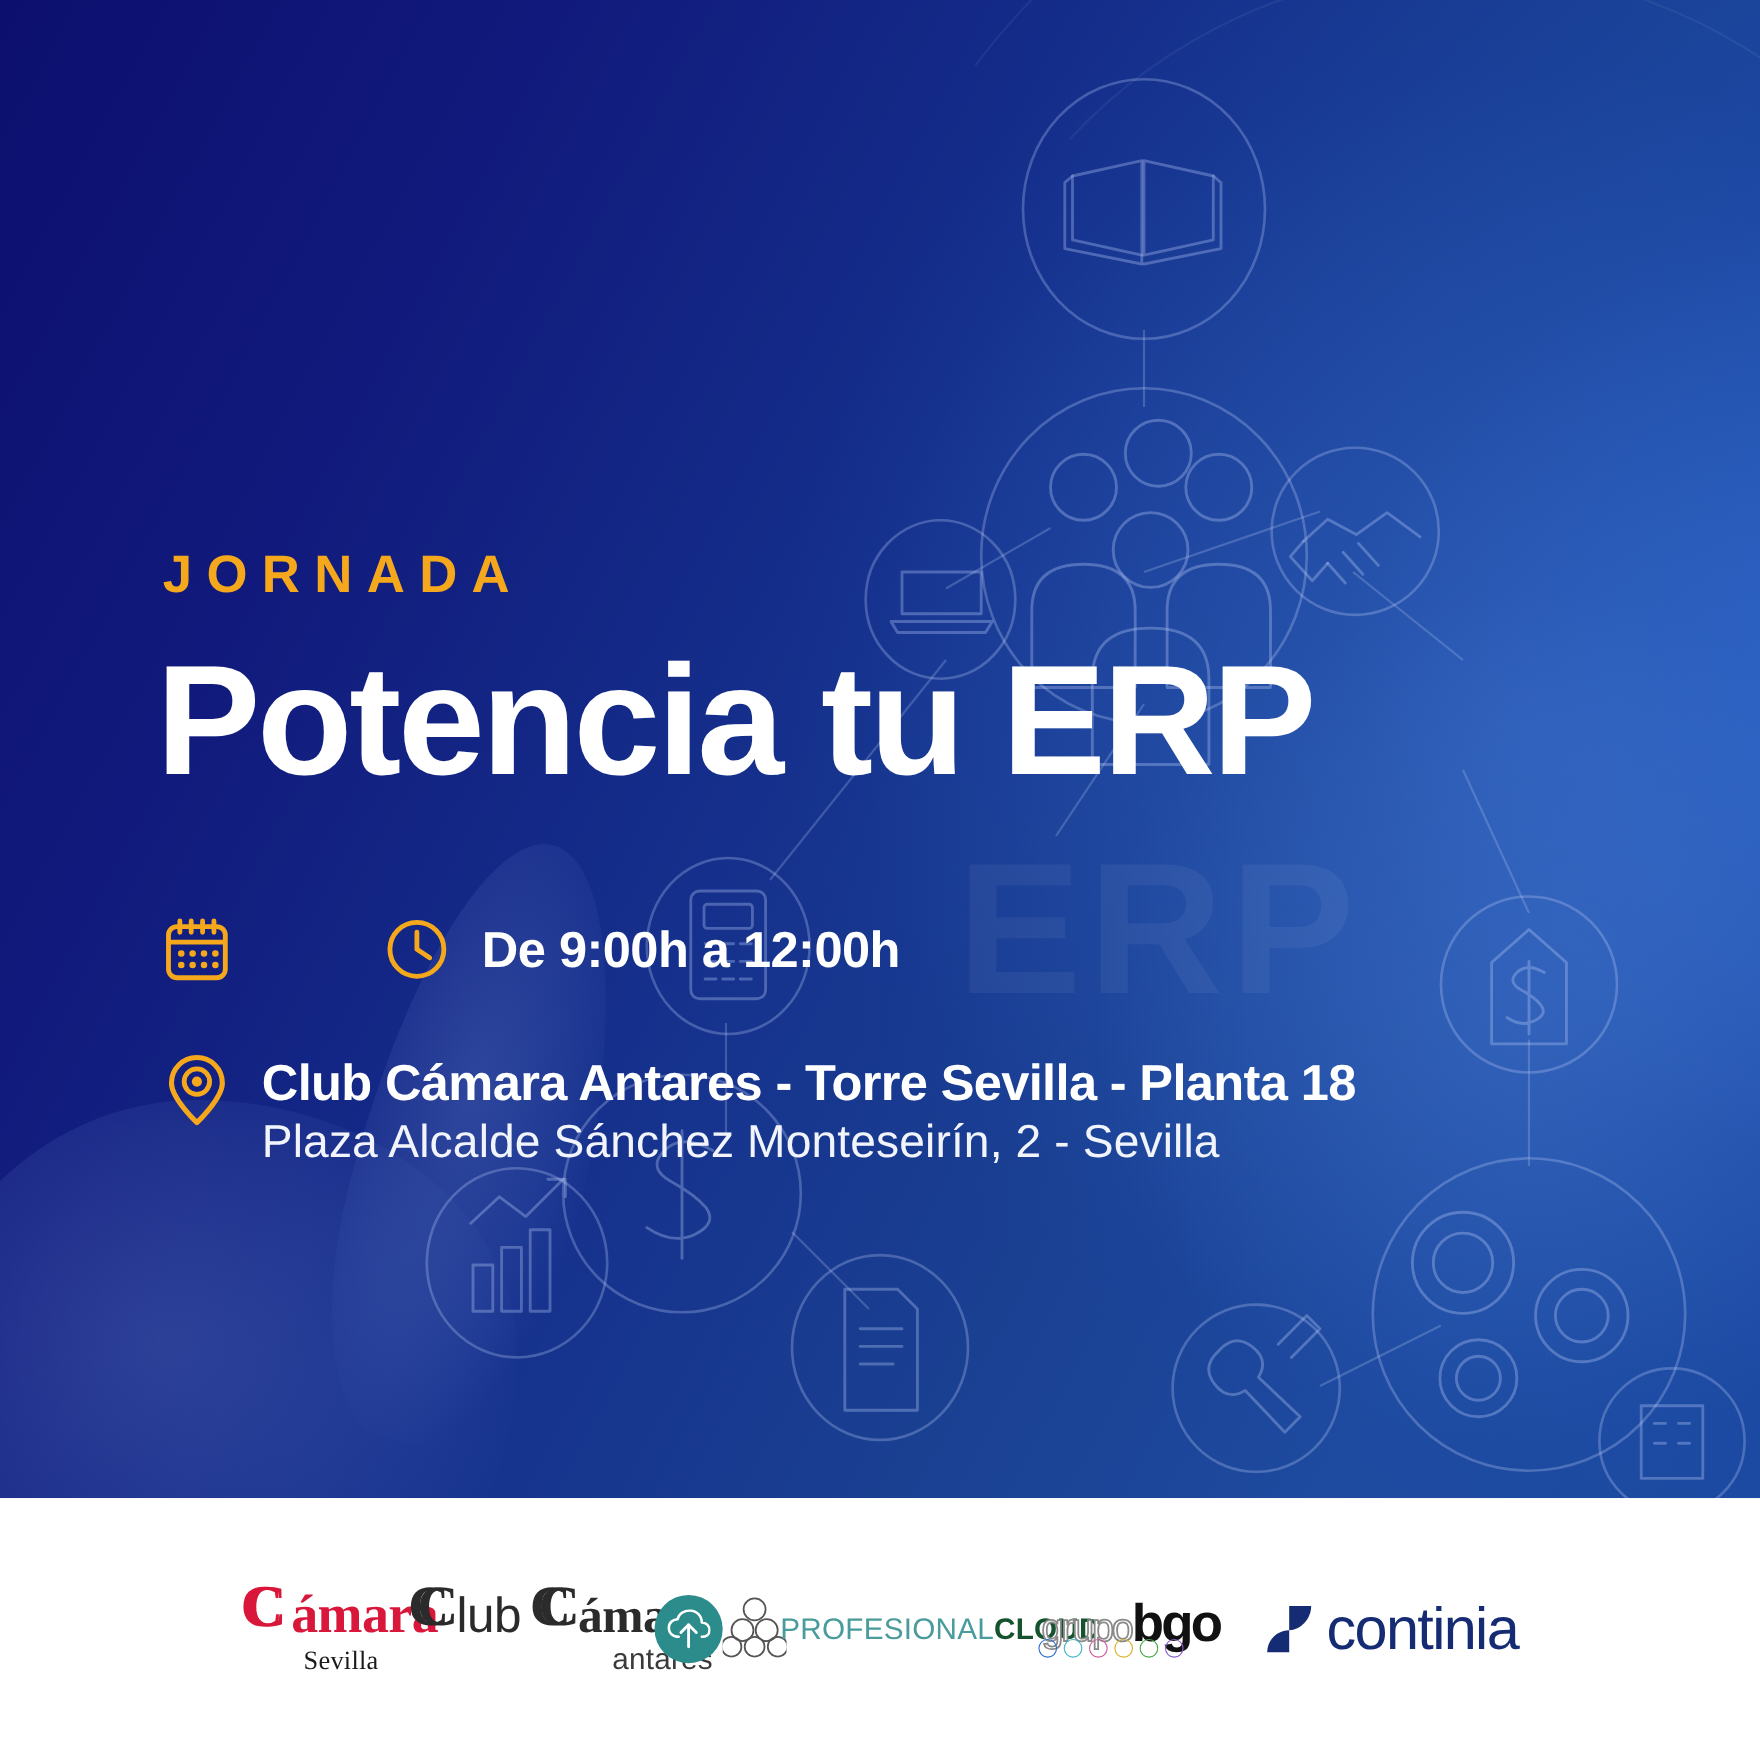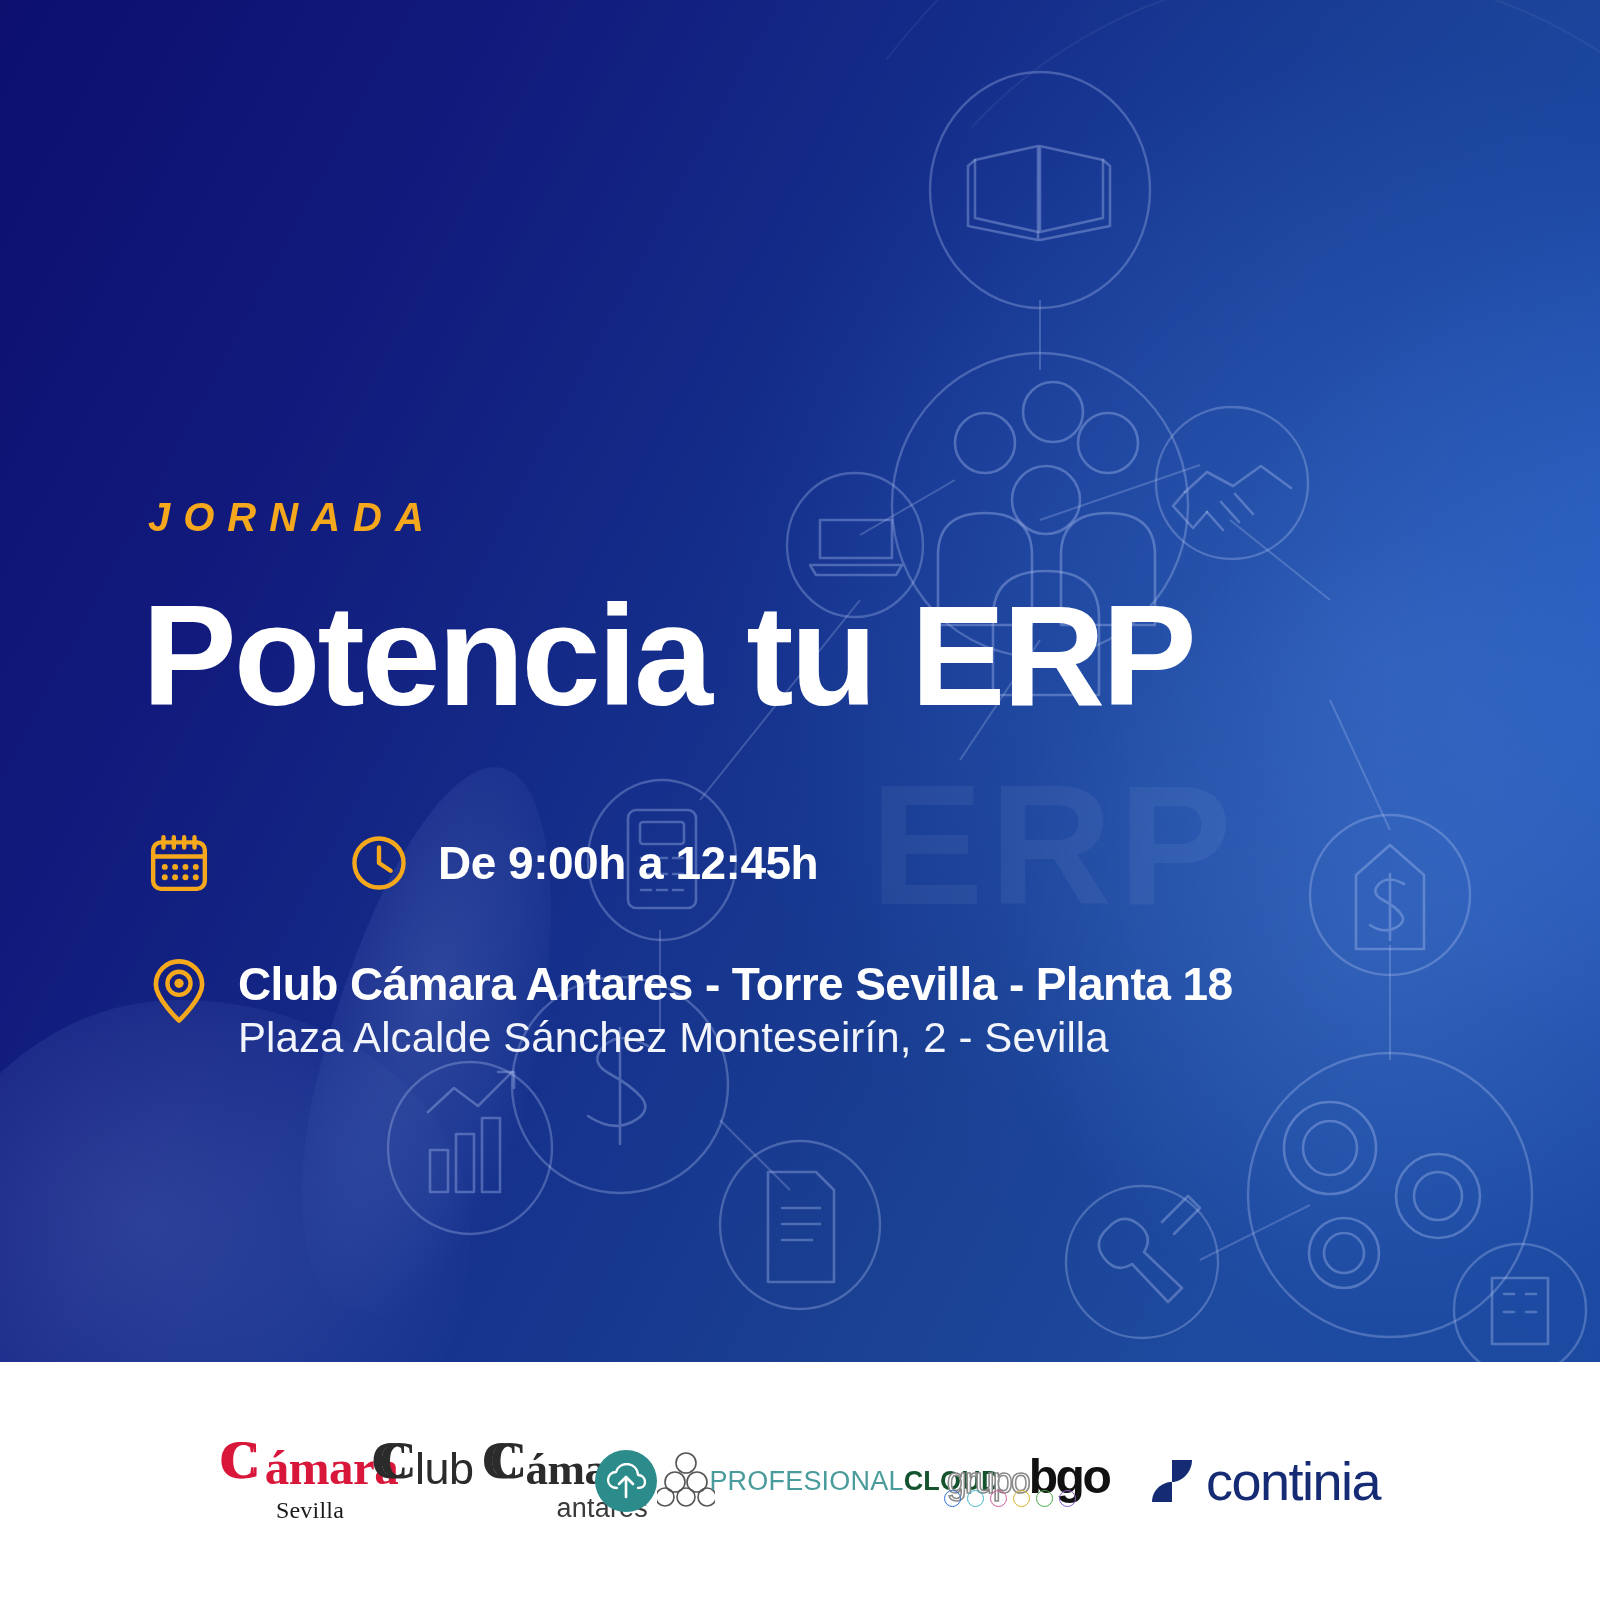--- a/index.html
+++ b/index.html
@@ -77,24 +77,23 @@
   #netsvg .ln { stroke:rgba(186,202,245,0.26); stroke-width:2; fill:none; }
   #netsvg .ic { fill:none; stroke:rgba(186,202,245,0.34); stroke-width:2.6;
                 stroke-linecap:round; stroke-linejoin:round; }
 
   
   .content { position:absolute; left:148px; top:0; width:1380px; }
 
   .eyebrow {
     position:absolute; top:495px; left:0;
     color:#F5A81C;
-    font-size:40px;
+    font-size:48px;
     font-weight:700;
     letter-spacing:13px;
-    font-style:italic;
   }
 
   .headline {
     position:absolute; top:585px; left:-6px;
     color:#ffffff;
     font-size:142px;
     font-weight:700;
     letter-spacing:-3px;
     line-height:1.0;
     white-space:nowrap;
@@ -418,21 +417,21 @@
 
         <div class="meta-gap"></div>
 
         <div class="meta-item">
           <span class="icon-box">
             <svg width="62" height="62" viewBox="0 0 48 48">
               <circle cx="24" cy="24" r="19" fill="none" stroke="#F5A81C" stroke-width="3.4"></circle>
               <path d="M24 12 V24 L33 30" fill="none" stroke="#F5A81C" stroke-width="3.4" stroke-linecap="round" stroke-linejoin="round"></path>
             </svg>
           </span>
-          <span class="txt">De 9:00h a 12:45h</span>
+          <span class="txt">De 9:00h a 12:00h</span>
         </div>
 
       </div>
 
       <div class="venue-row">
         <span class="icon-box">
           <svg width="62" height="72" viewBox="0 0 48 56">
             <path d="M24 5 C14 5 6 13 6 23 C6 34 24 51 24 51 C24 51 42 34 42 23 C42 13 34 5 24 5 Z" fill="none" stroke="#F5A81C" stroke-width="3.6" stroke-linejoin="round"></path>
             <circle cx="24" cy="22" r="9" fill="none" stroke="#F5A81C" stroke-width="3.4"></circle>
             <circle cx="24" cy="22" r="3.6" fill="#F5A81C"></circle>

